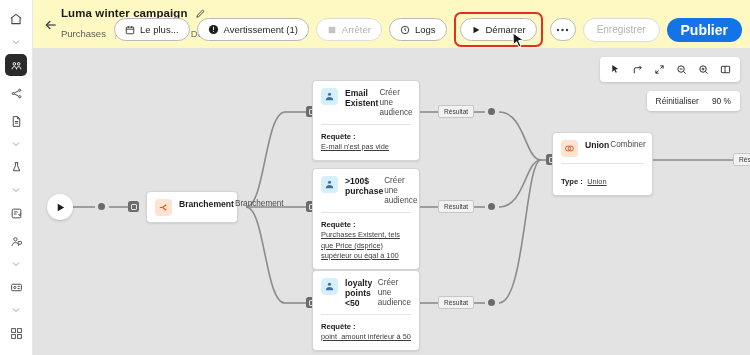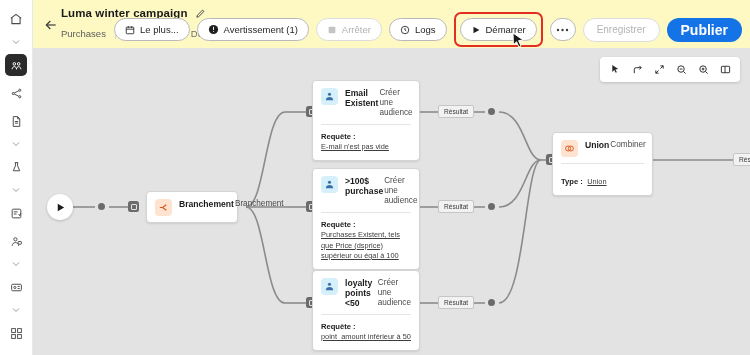--- a/index.html
+++ b/index.html
@@ -541,15 +541,19 @@
           </svg>
       </div>
       <div class="ct-btn">
         <svg width="11" height="11" viewBox="0 0 24 24" fill="none" stroke="currentColor" stroke-width="2">
             <rect x="3" y="5" width="18" height="14" rx="1.5"></rect>
             <path d="M11 5v14"></path>
           </svg>
       </div>
     </div>
 
+    <div class="zoom-box">
+      <span>Réinitialiser</span>
+      <span>90 %</span>
+    </div>
 
   </div>
 </div>
 
 </body></html>

